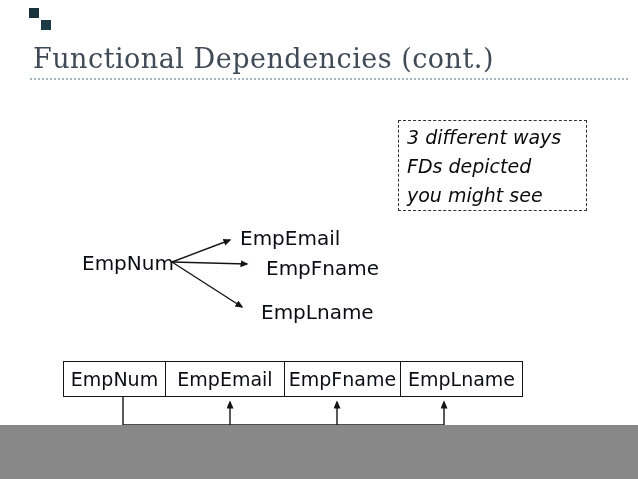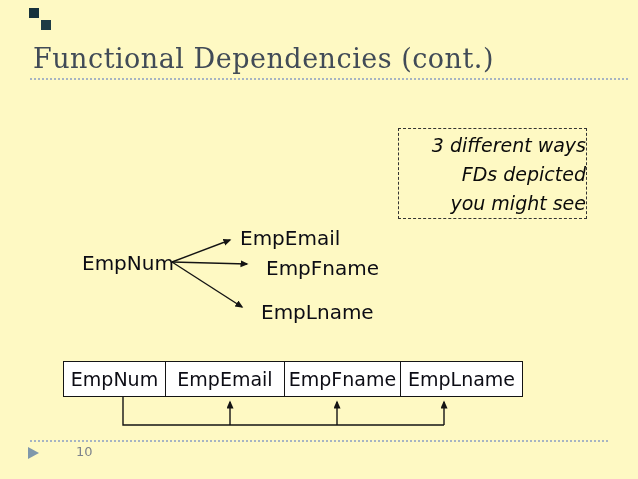--- a/index.html
+++ b/index.html
@@ -1,22 +1,21 @@
 <!DOCTYPE html>
 <html><head>
 <meta charset="utf-8">
 <style>
   html,body{margin:0;padding:0;background:#888;}
   .slide{
     position:relative;
-    width:638px;height:479px;
-    background:#fef9c3;
+    width:638px;height:425px;
+    background:#ffffff;
     overflow:hidden;
     font-family:"DejaVu Sans","Liberation Sans",sans-serif;
-    text-align:right;
   }
   
   .sq{position:absolute;width:10px;height:10px;background:#17323c;}
   .sq1{left:29px;top:8px;}
   .sq2{left:41px;top:20px;background:#1d3b45;}
 
   
   .title{
     position:absolute;left:33px;top:42px;
     font-family:"DejaVu Serif","Liberation Serif",serif;
@@ -30,21 +29,21 @@
   }
 
   
   .fd-line{
     position:absolute;left:27px;top:94px;
     font-size:19px;color:#0c0c14;white-space:pre;
   }
 
   
   .note-box{
-    position:absolute;left:398px;top:128px;width:189px;height:91px;
+    position:absolute;left:398px;top:120px;width:189px;height:91px;
     border:1px dashed #333;box-sizing:border-box;
     padding:2px 0 0 8px;
   }
   .note-line{
     font-size:19px;line-height:29px;font-style:italic;
     color:#0b0b0b;white-space:nowrap;
   }
 
   
   .dlabel{position:absolute;font-size:20px;color:#0c0c14;white-space:nowrap;z-index:2;}

